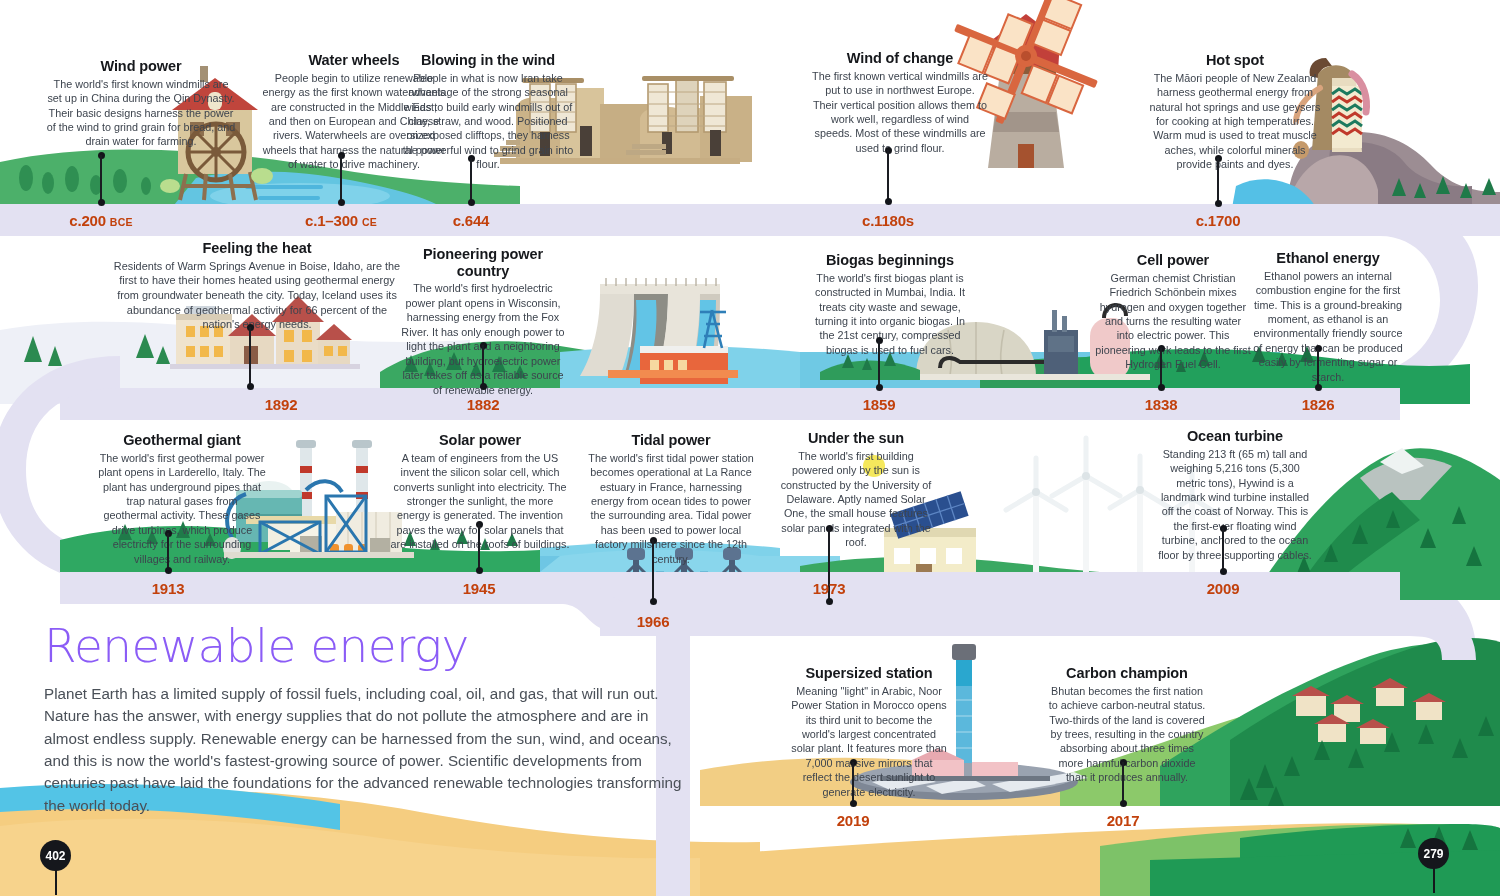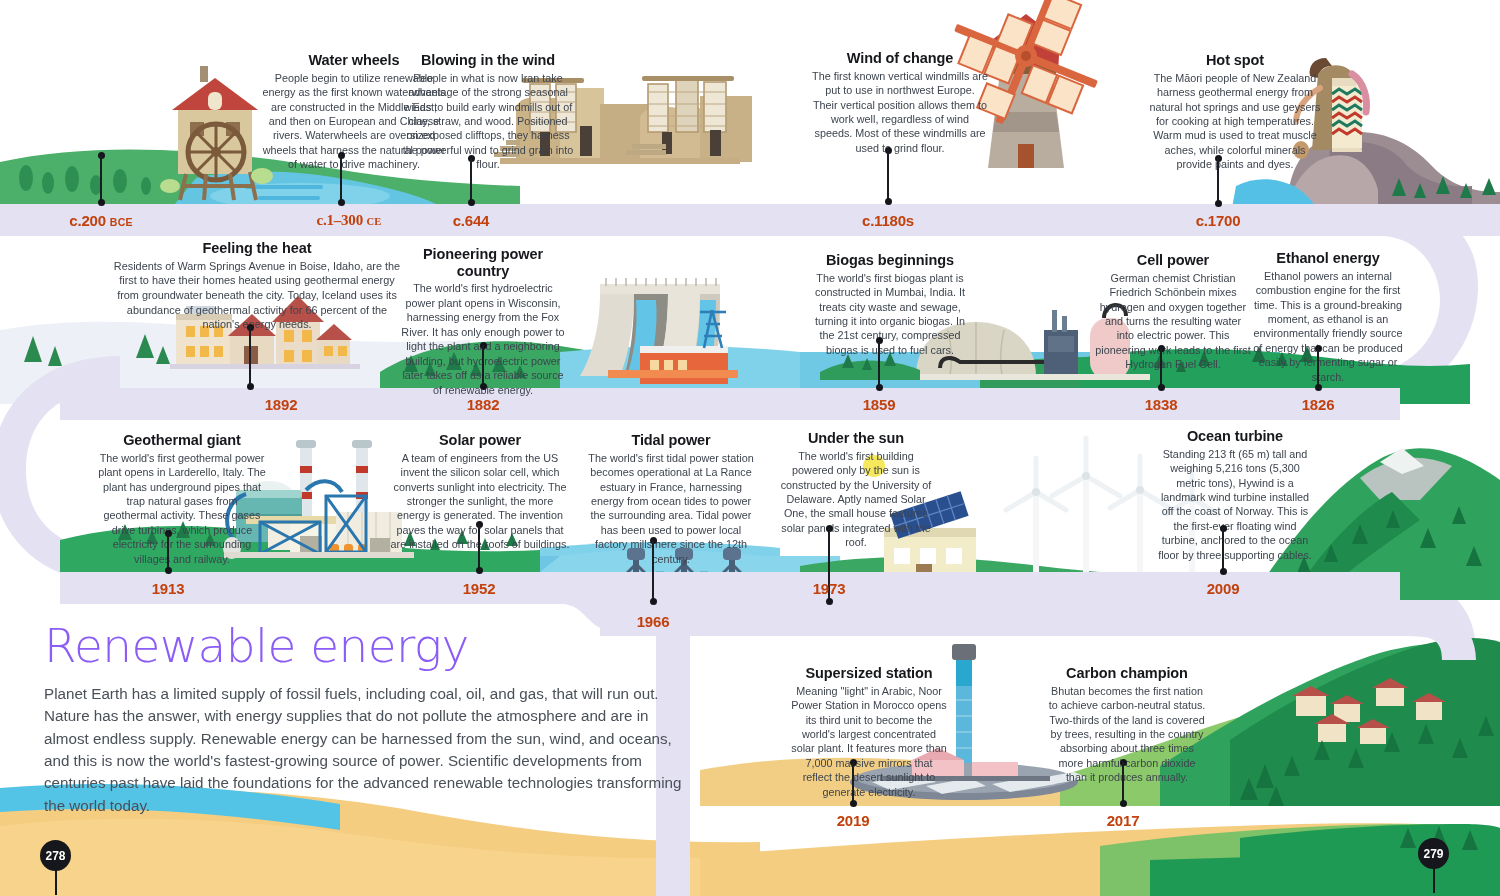--- a/index.html
+++ b/index.html
@@ -729,40 +729,44 @@
     </g>
 
     <path d="M690,820 L1500,820 L1500,840 L690,840 Z" fill="#e3e1f2" opacity="0"></path>
   </g>
 
   <path d="M640,604 L1400,604 L1400,636 L690,636 L690,896 L656,896 L656,620 Z" fill="#e3e1f2"></path>
   <path d="M1400,604 C1444,604 1476,622 1476,660 L1442,660 C1442,636 1428,636 1400,636 Z" fill="#e3e1f2"></path>
 
 </svg>
 
+<div class="entry" style="left:46px; top:58px; width:190px;">
+  <div class="hl">Wind power</div>
+  <div class="bd">The world's first known windmills are set up in China during the Qin Dynasty. Their basic designs harness the power of the wind to grind grain for bread, and drain water for farming.</div>
+</div>
 <div class="marker" style="left:96px; top:155px; width:10px; height:48px;">
   <span class="dot-top"></span>
   <span class="stem" style="height:48px;"></span>
   <span class="dot-bot"></span>
 </div>
 <div class="datelabel" style="left:101px; top:212px;">
   <span>c.200</span>
   <span class="era">BCE</span>
 </div>
 
 <div class="entry" style="left:262px; top:52px; width:184px;">
   <div class="hl">Water wheels</div>
   <div class="bd">People begin to utilize renewable energy as the first known waterwheels are constructed in the Middle East, and then on European and Chinese rivers. Waterwheels are oversized wheels that harness the natural power of water to drive machinery.</div>
 </div>
 <div class="marker" style="left:336px; top:155px; width:10px; height:48px;">
   <span class="dot-top"></span>
   <span class="stem" style="height:48px;"></span>
   <span class="dot-bot"></span>
 </div>
-<div class="datelabel" style="left:349px; top:212px;font-family:Liberation Serif, serif;">
+<div class="datelabel" style="left:341px; top:212px;">
   <span>c.1–300</span>
   <span class="era">CE</span>
 </div>
 
 <div class="entry" style="left:402px; top:52px; width:172px;">
   <div class="hl">Blowing in the wind</div>
   <div class="bd">People in what is now Iran take advantage of the strong seasonal winds to build early windmills out of clay, straw, and wood. Positioned on exposed clifftops, they harness the powerful wind to grind grain into flour.</div>
 </div>
 <div class="marker" style="left:466px; top:158px; width:10px; height:45px;">
   <span class="dot-top"></span>
@@ -889,21 +893,21 @@
 <div class="entry" style="left:390px; top:432px; width:180px;">
   <div class="hl">Solar power</div>
   <div class="bd">A team of engineers from the US invent the silicon solar cell, which converts sunlight into electricity. The stronger the sunlight, the more energy is generated. The invention paves the way for solar panels that are installed on the roofs of buildings.</div>
 </div>
 <div class="marker" style="left:474px; top:524px; width:10px; height:47px;">
   <span class="dot-top"></span>
   <span class="stem" style="height:47px;"></span>
   <span class="dot-bot"></span>
 </div>
 <div class="datelabel" style="left:479px; top:580px;">
-  <span>1952</span>
+  <span>1945</span>
   <span class="era"></span>
 </div>
 
 <div class="entry" style="left:588px; top:432px; width:166px;">
   <div class="hl">Tidal power</div>
   <div class="bd">The world's first tidal power station becomes operational at La Rance estuary in France, harnessing energy from ocean tides to power the surrounding area. Tidal power has been used to power local factory mills here since the 12th century.</div>
 </div>
 <div class="marker" style="left:648px; top:540px; width:10px; height:62px;">
   <span class="dot-top"></span>
   <span class="stem" style="height:62px;"></span>
@@ -968,16 +972,16 @@
 <div class="datelabel" style="left:1123px; top:812px;">
   <span>2017</span>
   <span class="era"></span>
 </div>
 
 <div id="titleblock">
   <h1>Renewable energy</h1>
   <p>Planet Earth has a limited supply of fossil fuels, including coal, oil, and gas, that will run out. Nature has the answer, with energy supplies that do not pollute the atmosphere and are in almost endless supply. Renewable energy can be harnessed from the sun, wind, and oceans, and this is now the world's fastest-growing source of power. Scientific developments from centuries past have laid the foundations for the advanced renewable technologies transforming the world today.</p>
 </div>
 
-<div class="pagenum" id="pg-left">278</div>
+<div class="pagenum" id="pg-left">402</div>
 <div class="pagenum" id="pg-right">279</div>
 
 </div>
 
 </body></html>

